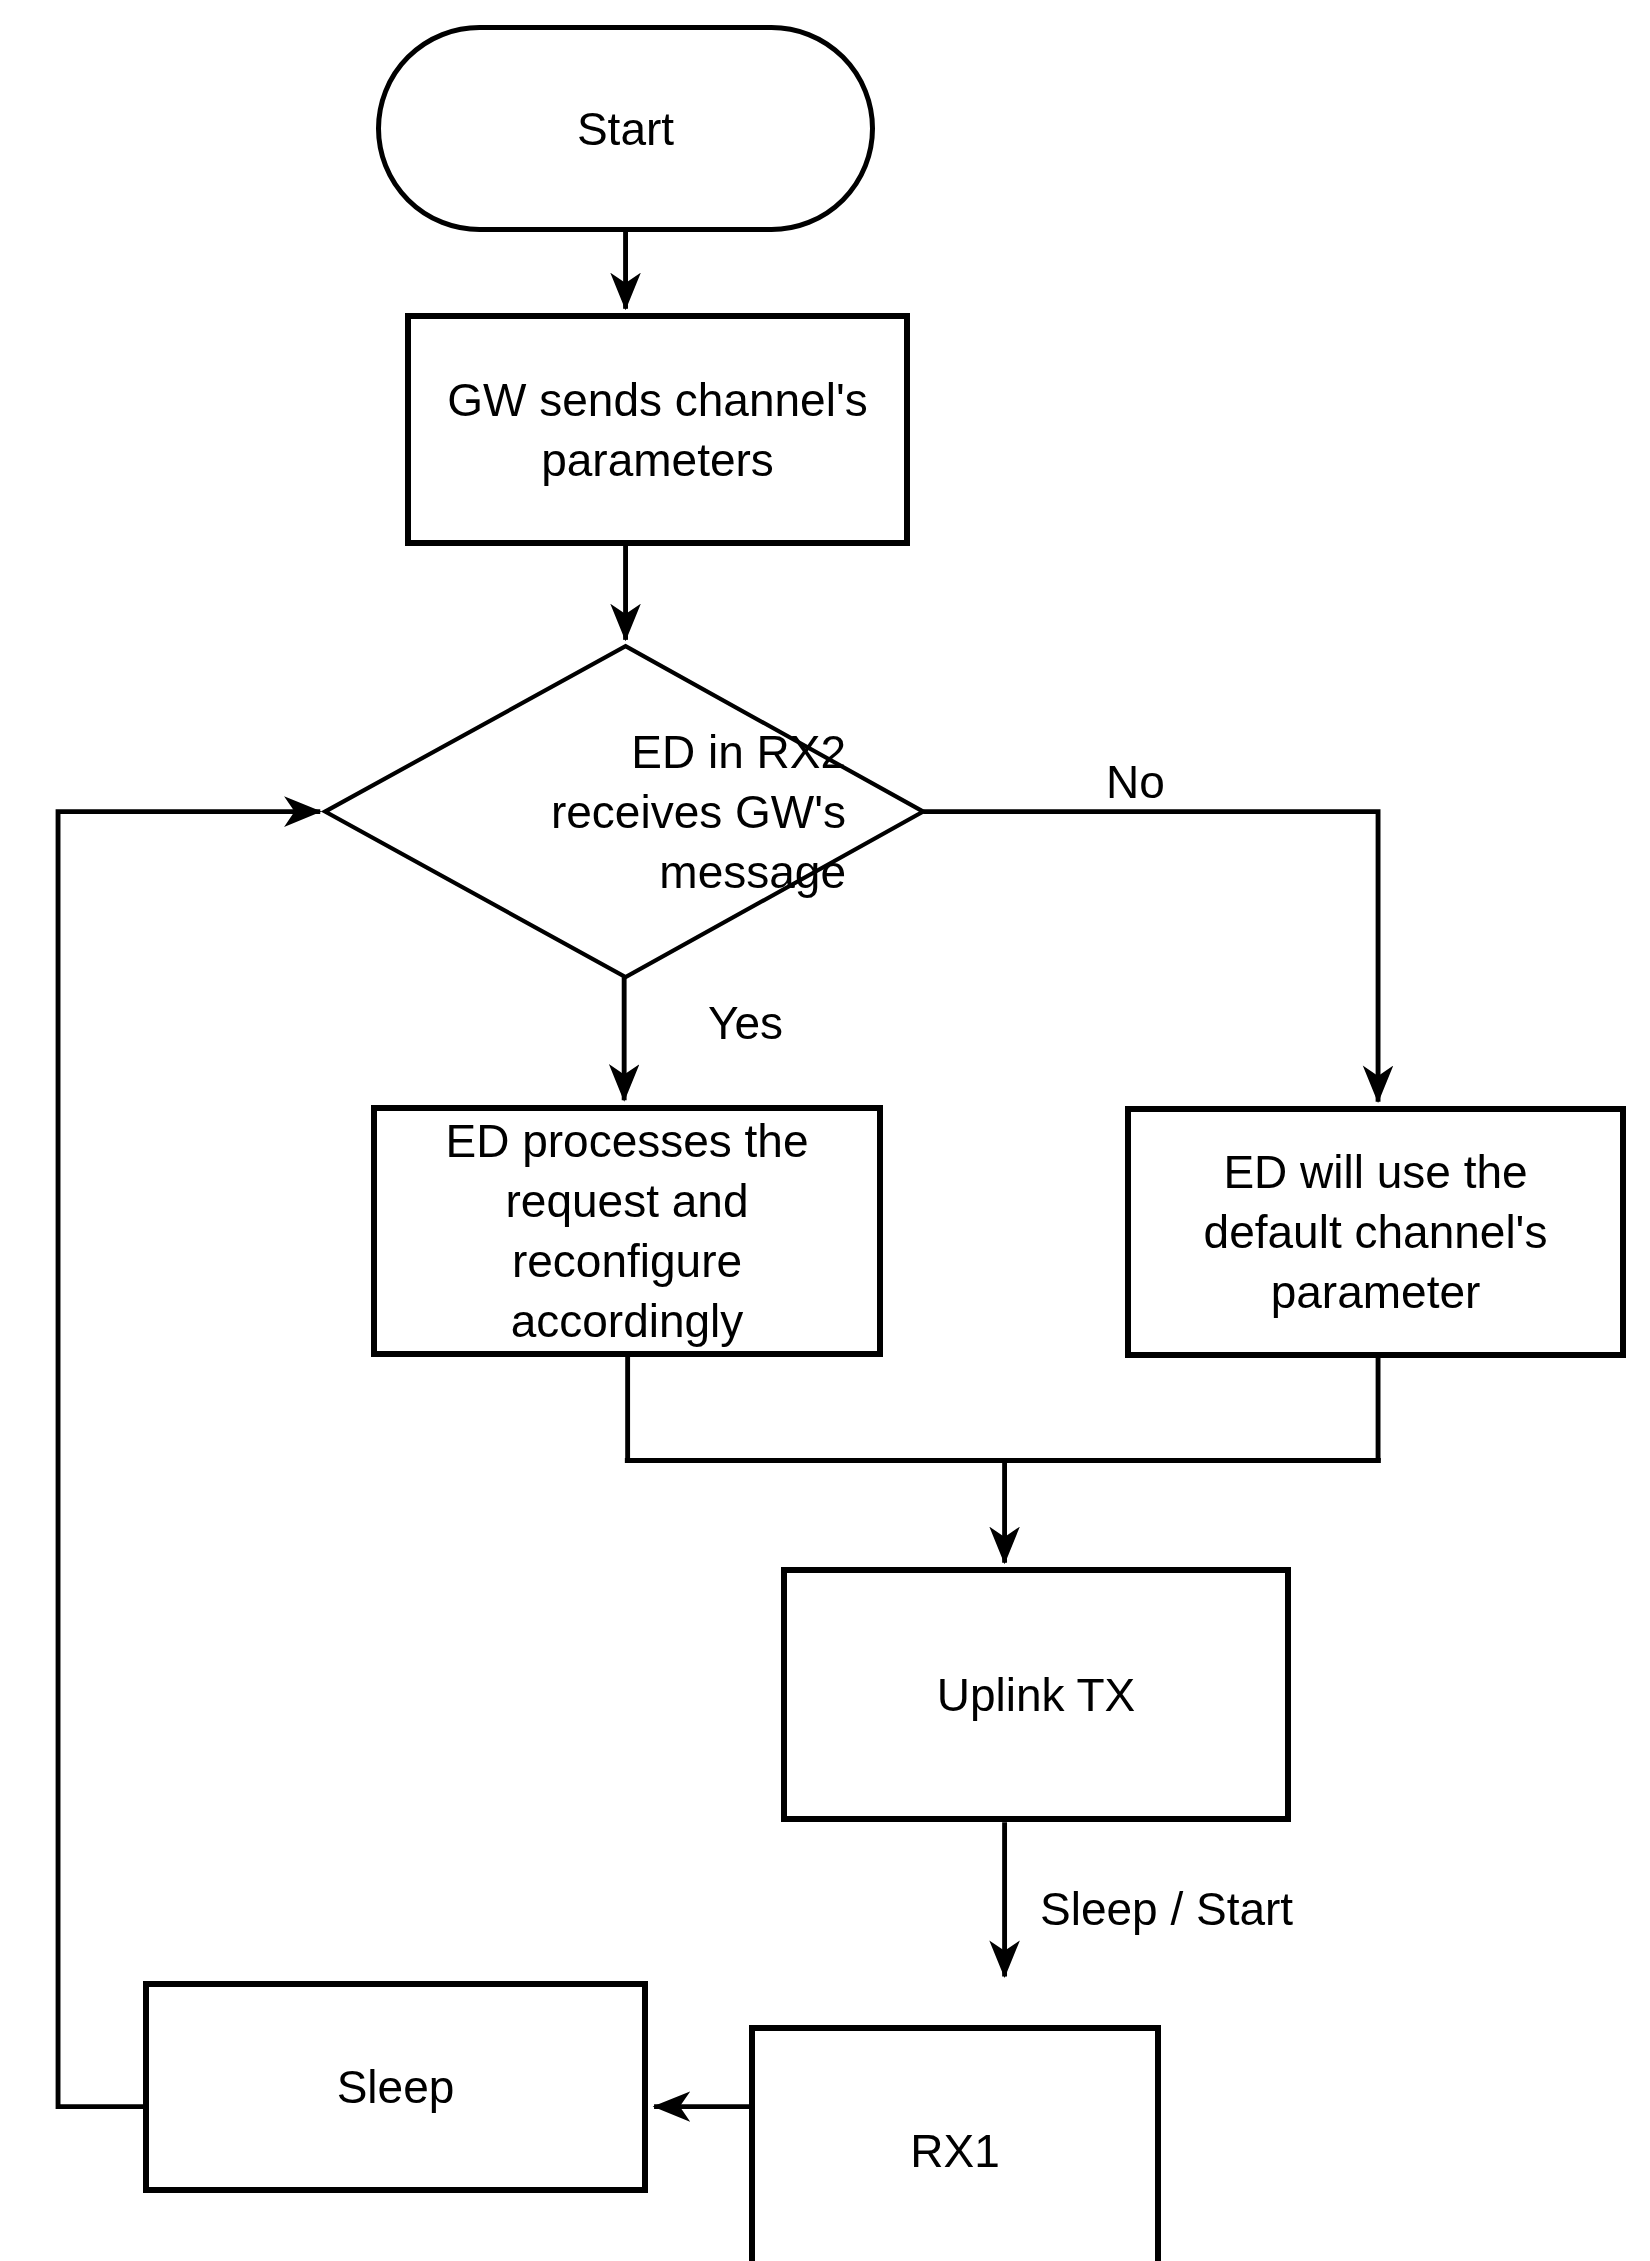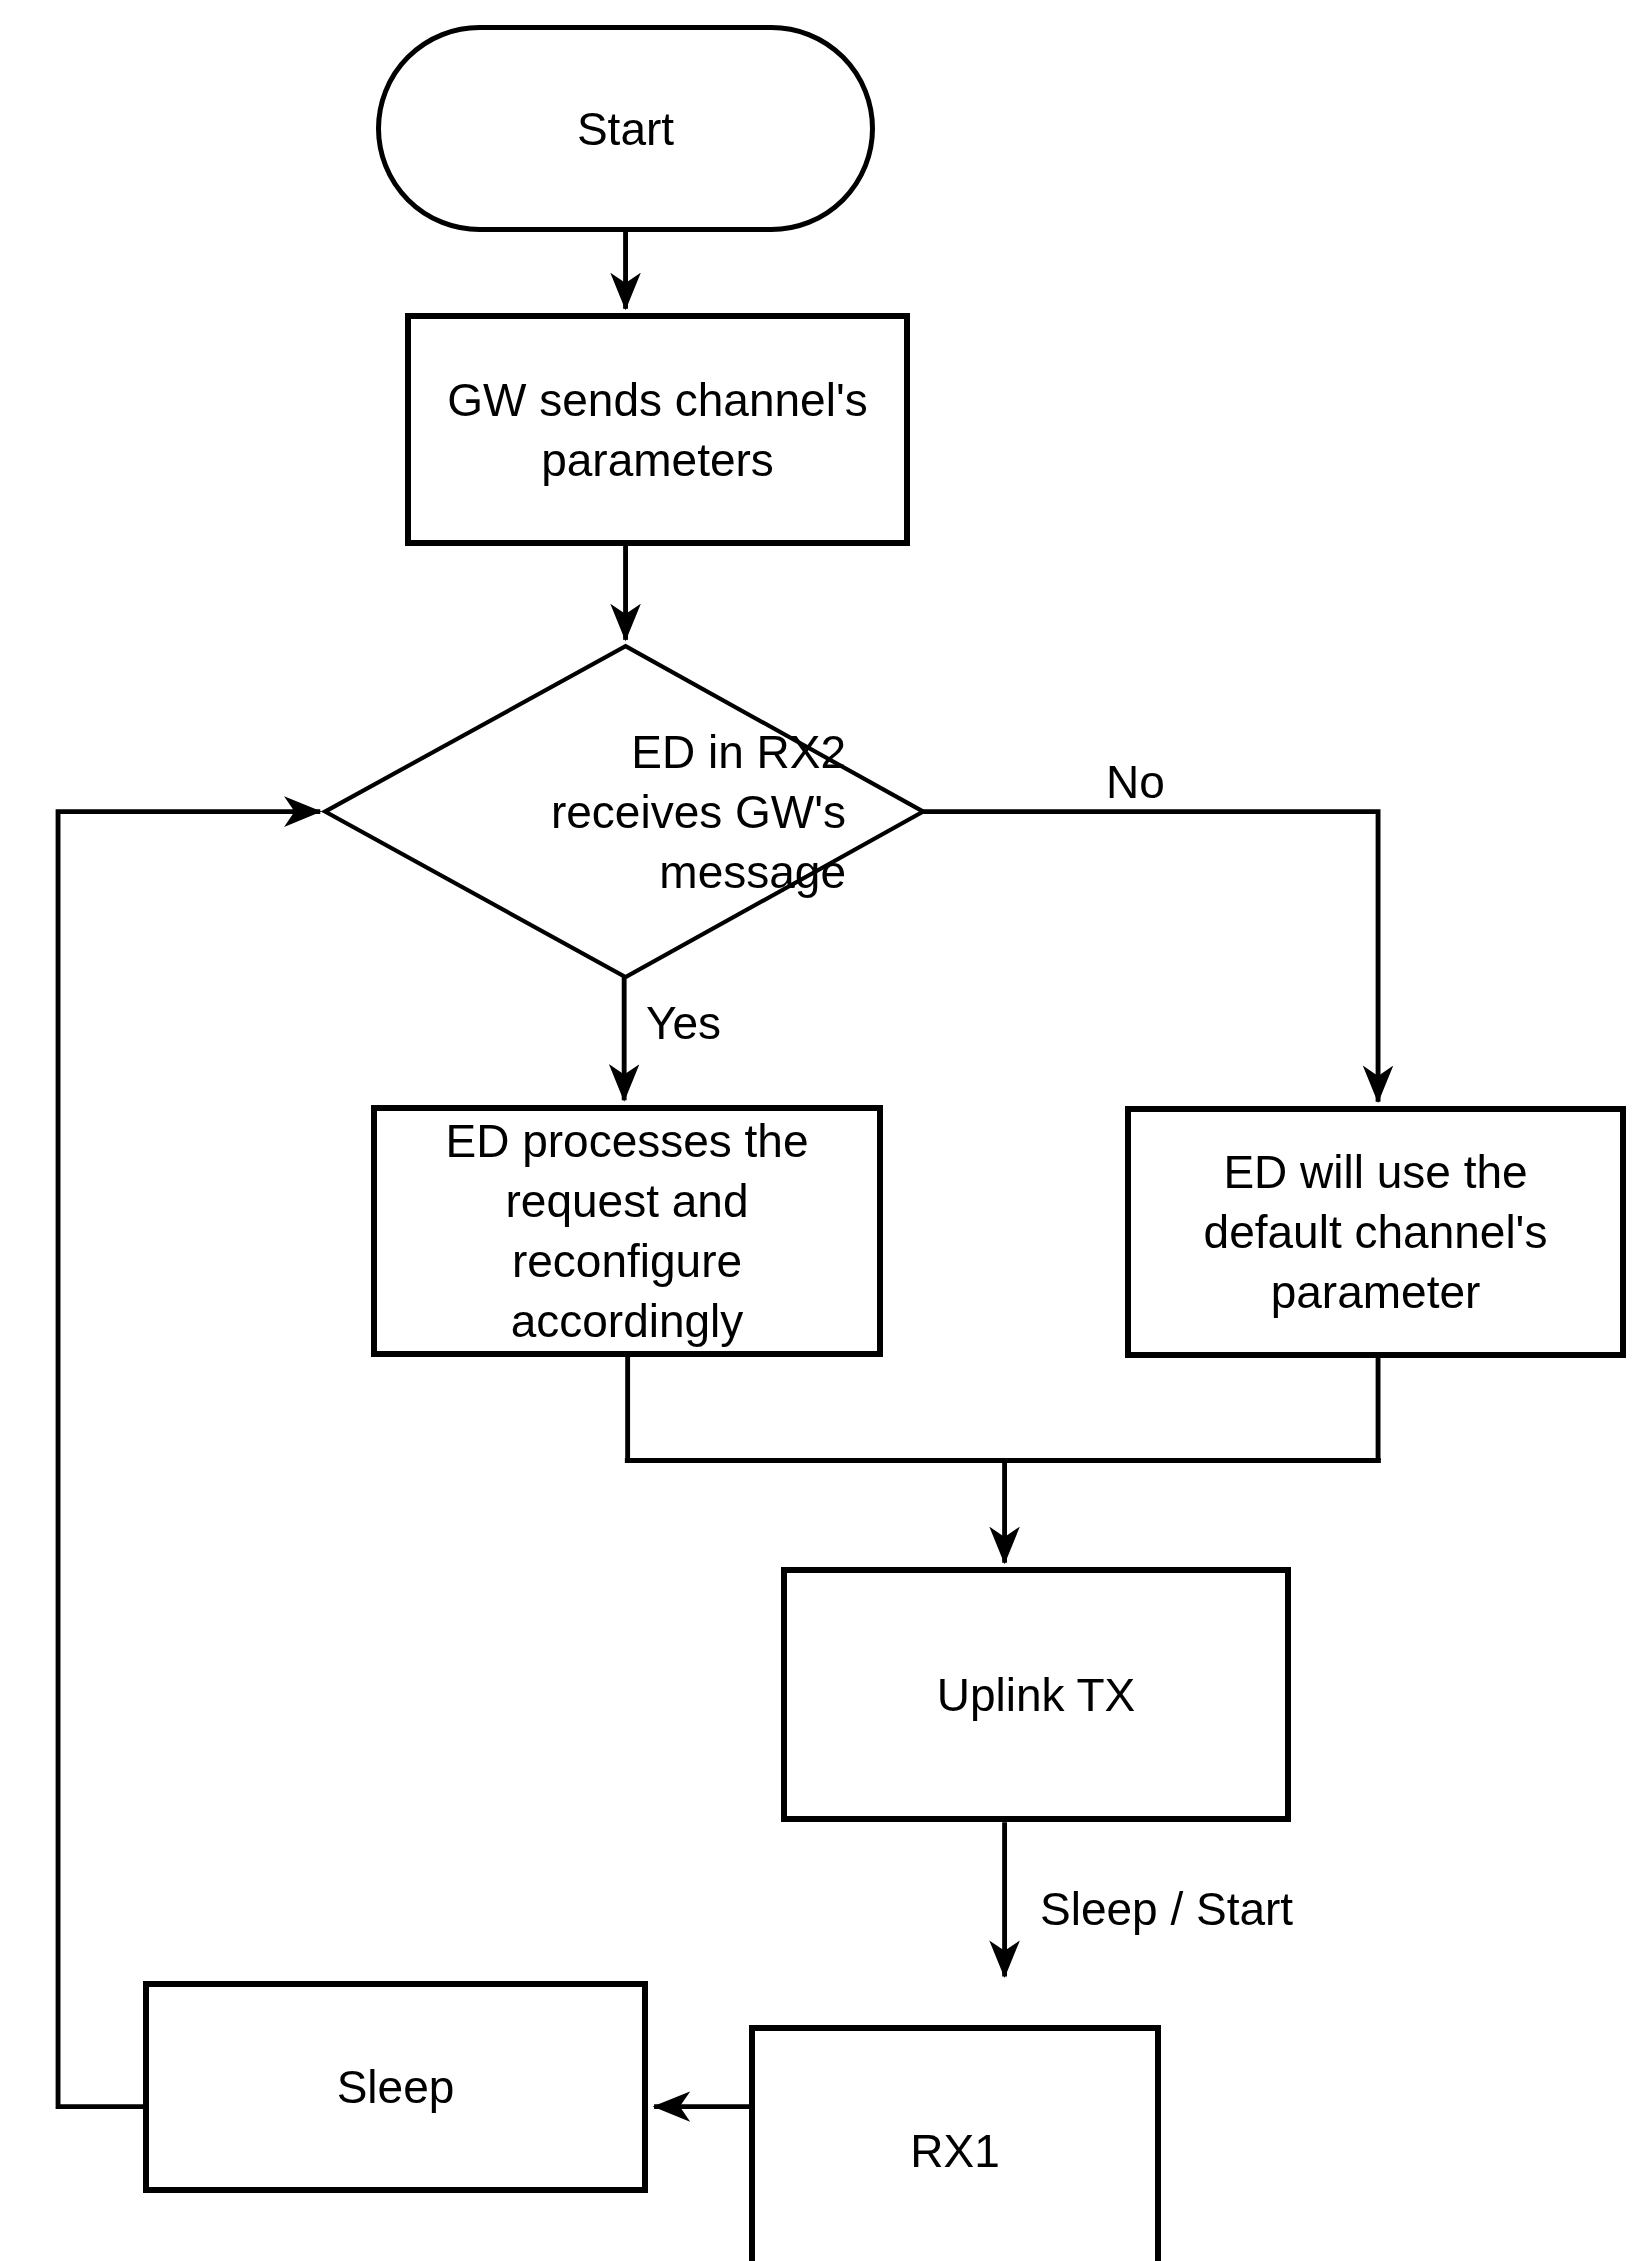--- a/index.html
+++ b/index.html
@@ -121,18 +121,18 @@
   </div>
 
   <div class="node" style="left:749px; top:1981px; width:412px; height:252px;margin-top:44px;">
     <div>RX1</div>
   </div>
 
   <div class="node" style="left:143px; top:1981px; width:505px; height:212px;">
     <div>Sleep</div>
   </div>
 
-  <div class="edge-label" style="left:646px; top:993px;">Yes</div>
+  <div class="edge-label" style="left:708px; top:993px;">Yes</div>
   <div class="edge-label" style="left:1106px; top:729px;margin-top:23px;">No</div>
   <div class="edge-label" style="left:1040px; top:1879px;">Sleep / Start</div>
 
 </div>
 
 
 </body></html>

